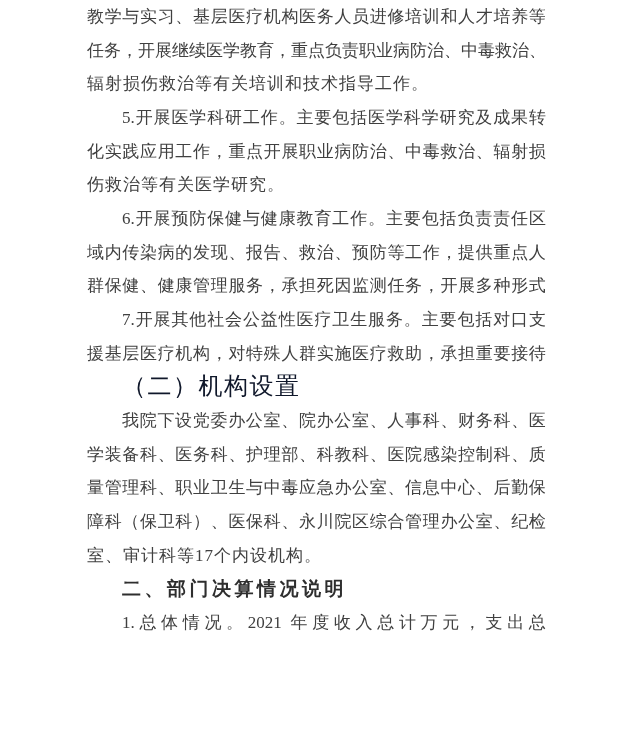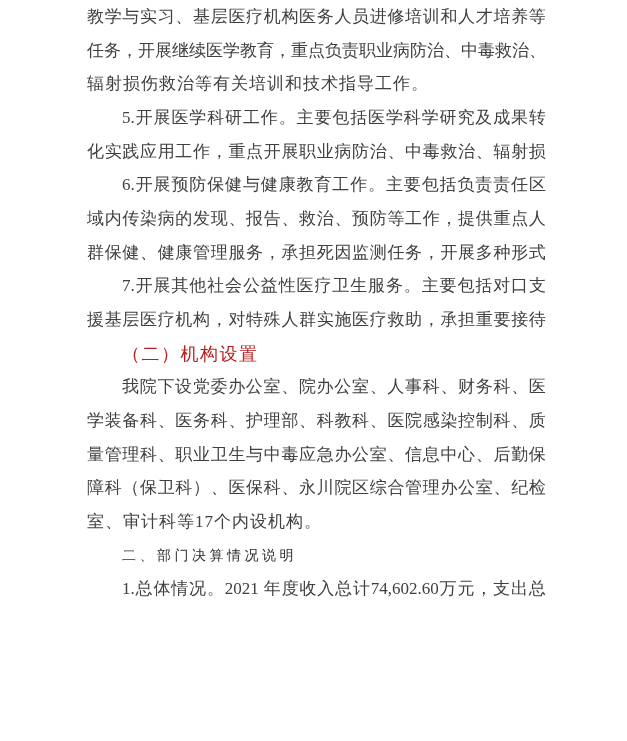--- a/index.html
+++ b/index.html
@@ -36,28 +36,28 @@
     display: flex;
     justify-content: space-between;
     align-items: center;
     letter-spacing: 0;
     white-space: normal;
   }
   .line.j span { white-space: pre; }
   .line.indent { padding-left: 35px; }
   .line.kai {
     font-family: "DejaVu Serif", serif;
-    font-size: 18px;
+    font-size: 24px;
     letter-spacing: 1.5px;
-    color: #b91c1c;
+    color: #0f172a;
   }
   .line.heading {
     font-family: "Liberation Sans", sans-serif;
-    font-weight: normal;
-    font-size: 14px;
+    font-weight: bold;
+    font-size: 19px;
     letter-spacing: 3.5px;
     color: #2e2e2e;
   }
 </style>
 </head>
 <body>
 
 <div class="page">
   <div class="doc">
       <div class="line j">
@@ -165,20 +165,21 @@
         <span>、</span>
         <span>中</span>
         <span>毒</span>
         <span>救</span>
         <span>治</span>
         <span>、</span>
         <span>辐</span>
         <span>射</span>
         <span>损</span>
       </div>
+      <div class="line">伤救治等有关医学研究。</div>
       <div class="line j indent">
         <span>6.</span>
         <span>开</span>
         <span>展</span>
         <span>预</span>
         <span>防</span>
         <span>保</span>
         <span>健</span>
         <span>与</span>
         <span>健</span>
@@ -428,21 +429,20 @@
         <span>情</span>
         <span>况</span>
         <span>。</span>
         <span>2021 </span>
         <span>年</span>
         <span>度</span>
         <span>收</span>
         <span>入</span>
         <span>总</span>
         <span>计</span>
-        <span>74,602.60</span>
         <span>万</span>
         <span>元</span>
         <span>，</span>
         <span>支</span>
         <span>出</span>
         <span>总</span>
       </div>
     </div>
 </div>
 

